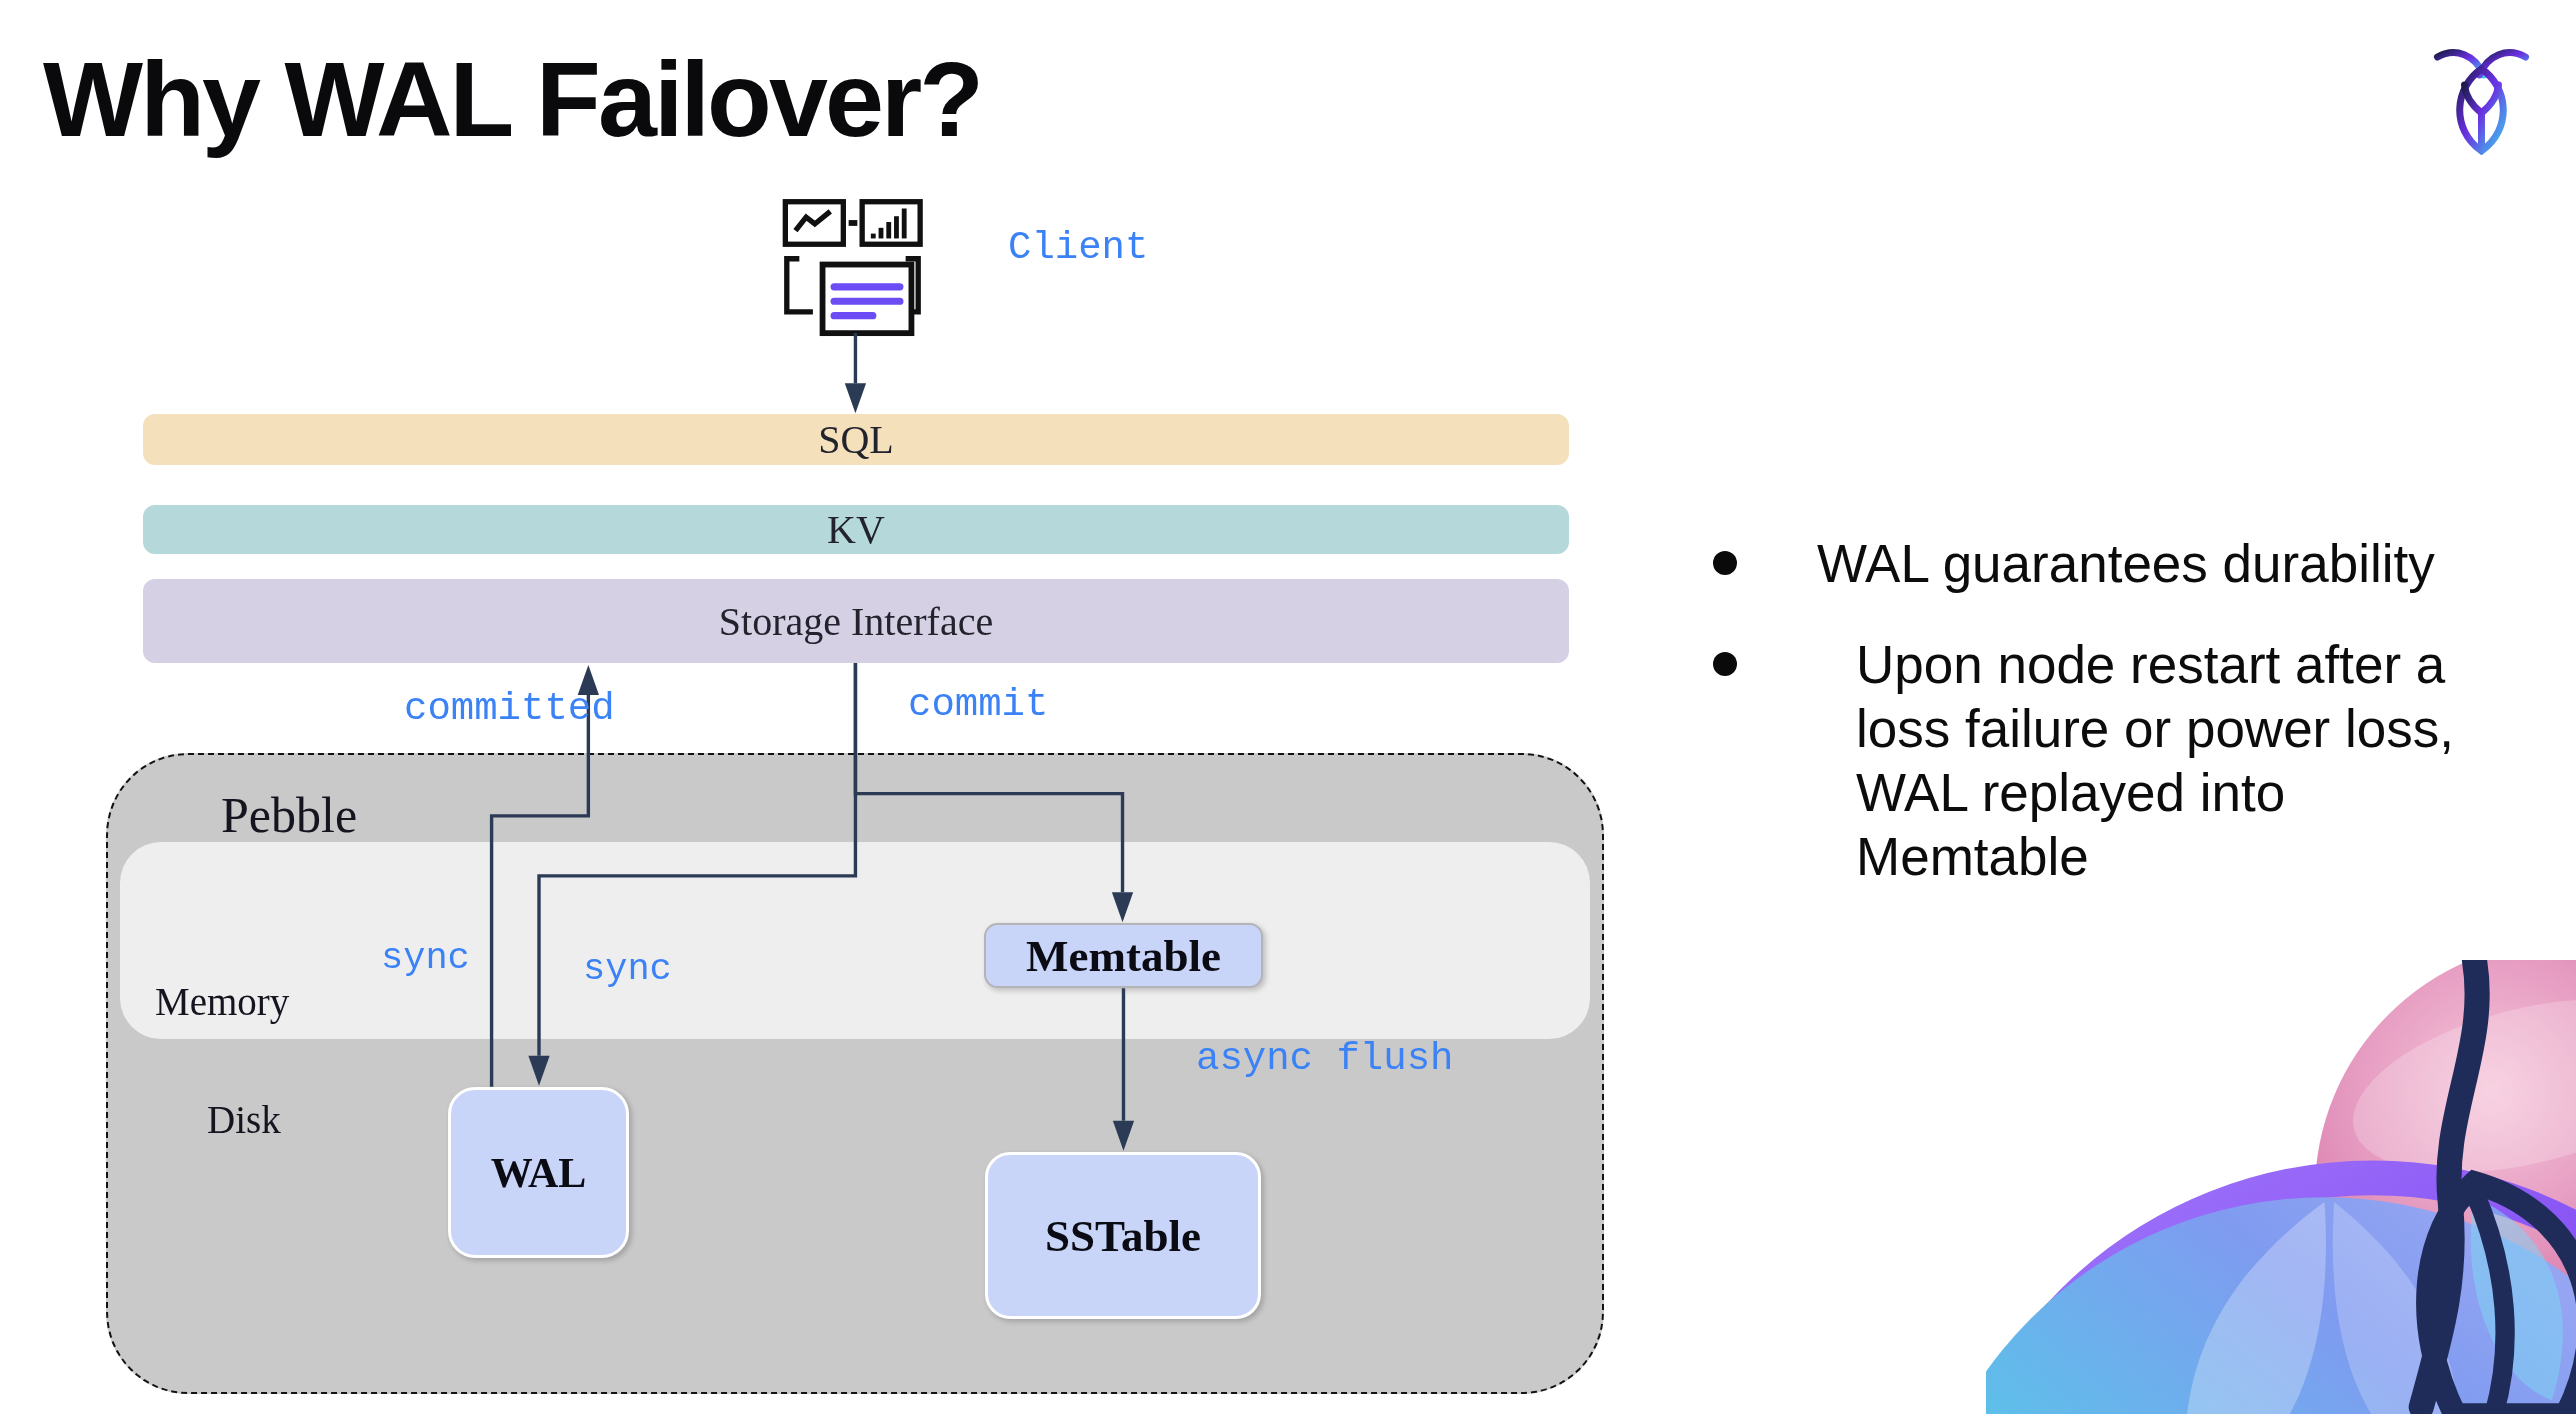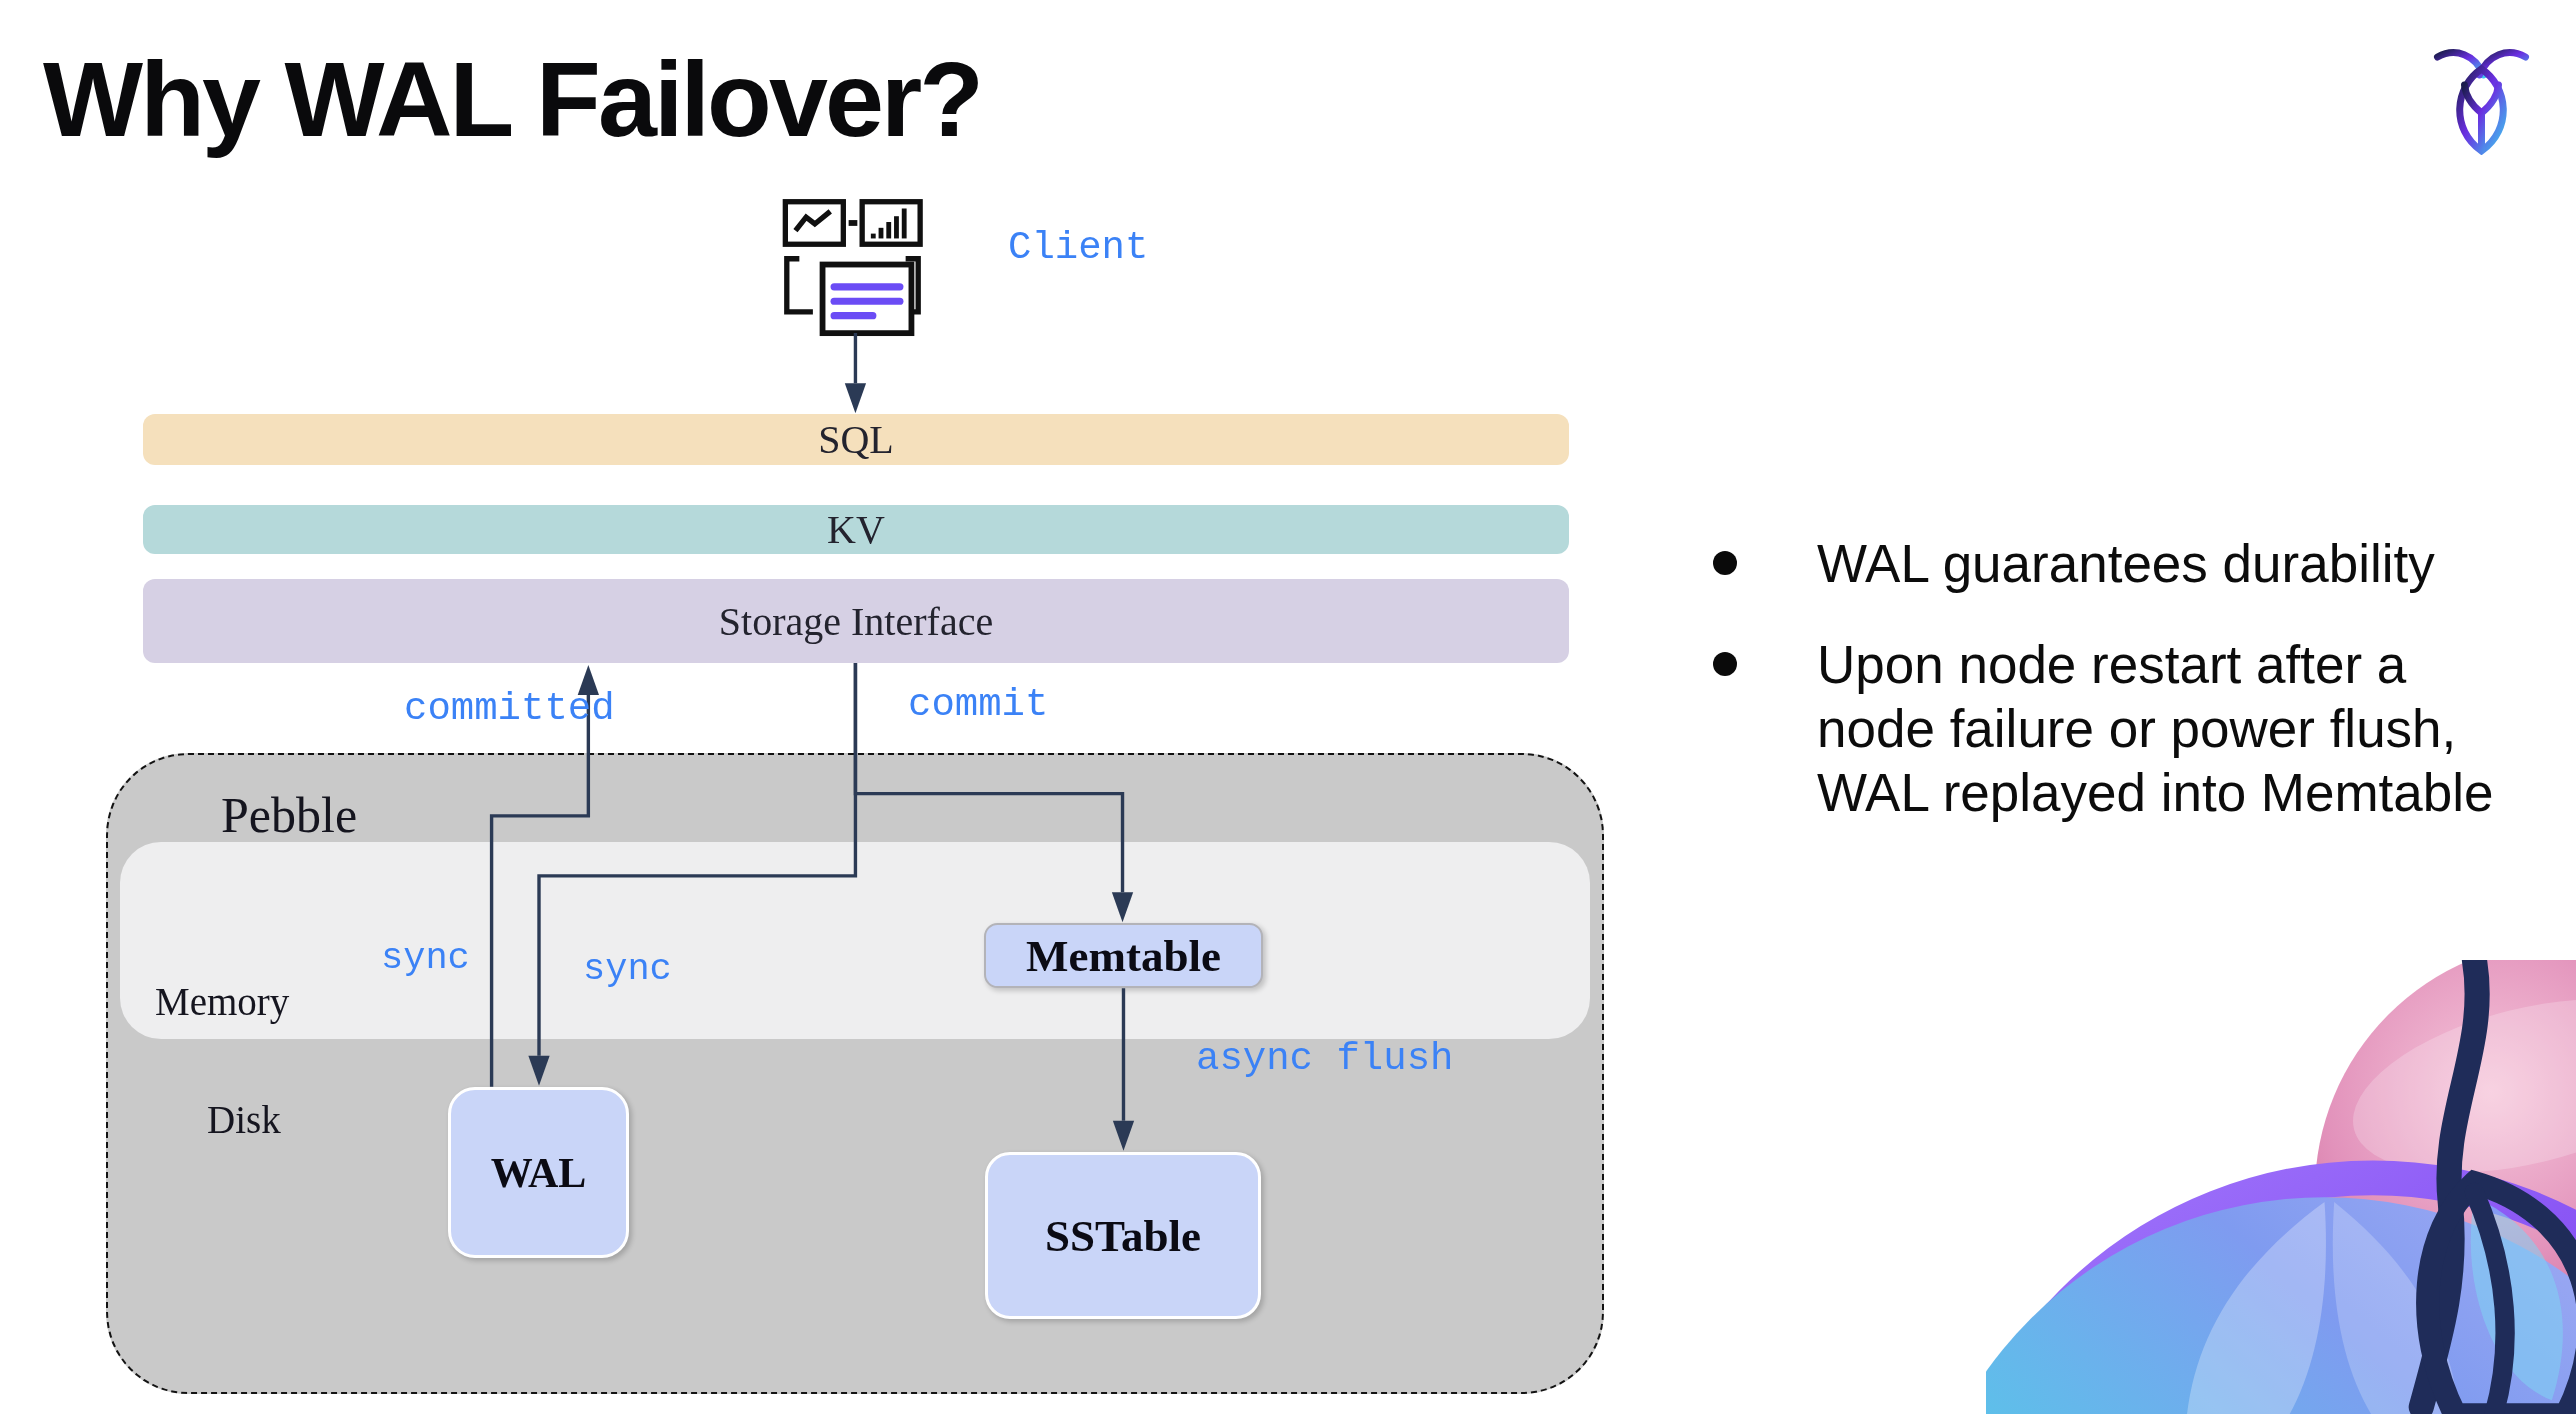--- a/index.html
+++ b/index.html
@@ -39,21 +39,21 @@
   #lbl-committed{left:404px;top:687px;font-size:39px;}
   #lbl-commit{left:908px;top:683px;font-size:39px;}
   #lbl-sync-left{left:381px;top:937px;font-size:37px;}
   #lbl-sync-right{left:583px;top:948px;font-size:37px;}
   #lbl-async{left:1196px;top:1037px;font-size:39px;}
   #lbl-client{left:1008px;top:226px;font-size:39px;}
   .arrows{position:absolute;left:0;top:0;z-index:5;pointer-events:none;}
   
   .bullets{position:absolute;left:1713px;top:532px;width:784px;}
   .bullet{display:flex;align-items:flex-start;}
-  .bullet + .bullet{margin-top:37px;}
+  .bullet + .bullet{margin-top:37px;gap:39px;}
   .dot{width:24px;height:24px;border-radius:50%;background:#0a0a0a;flex:0 0 24px;margin-top:19.4px;}
   .btext{margin-left:80px;font-size:53px;line-height:64px;color:#0c0c0c;
          font-family:"Liberation Sans",sans-serif;}
   .btext span{display:block;}
   
   #logo{position:absolute;left:2431px;top:43px;}
   #brand-art{position:absolute;left:1986px;top:960px;}
 </style>
 </head>
 <body>
@@ -147,21 +147,21 @@
     <div class="bullet">
       <span class="dot"></span>
       <div class="btext">
         <span>WAL guarantees durability</span>
       </div>
     </div>
     <div class="bullet">
       <span class="dot"></span>
       <div class="btext">
         <span>Upon node restart after a</span>
-        <span>node failure or power flush,</span>
+        <span>loss failure or power loss,</span>
         <span>WAL replayed into Memtable</span>
       </div>
     </div>
   </div>
 
   <svg id="brand-art" width="590" height="455" viewBox="0 0 610 470">
     <defs>
       <radialGradient id="pg" cx="0.35" cy="0.3" r="0.95">
         <stop offset="0" stop-color="#f6c6da"></stop>
         <stop offset="0.35" stop-color="#e292bb"></stop>

